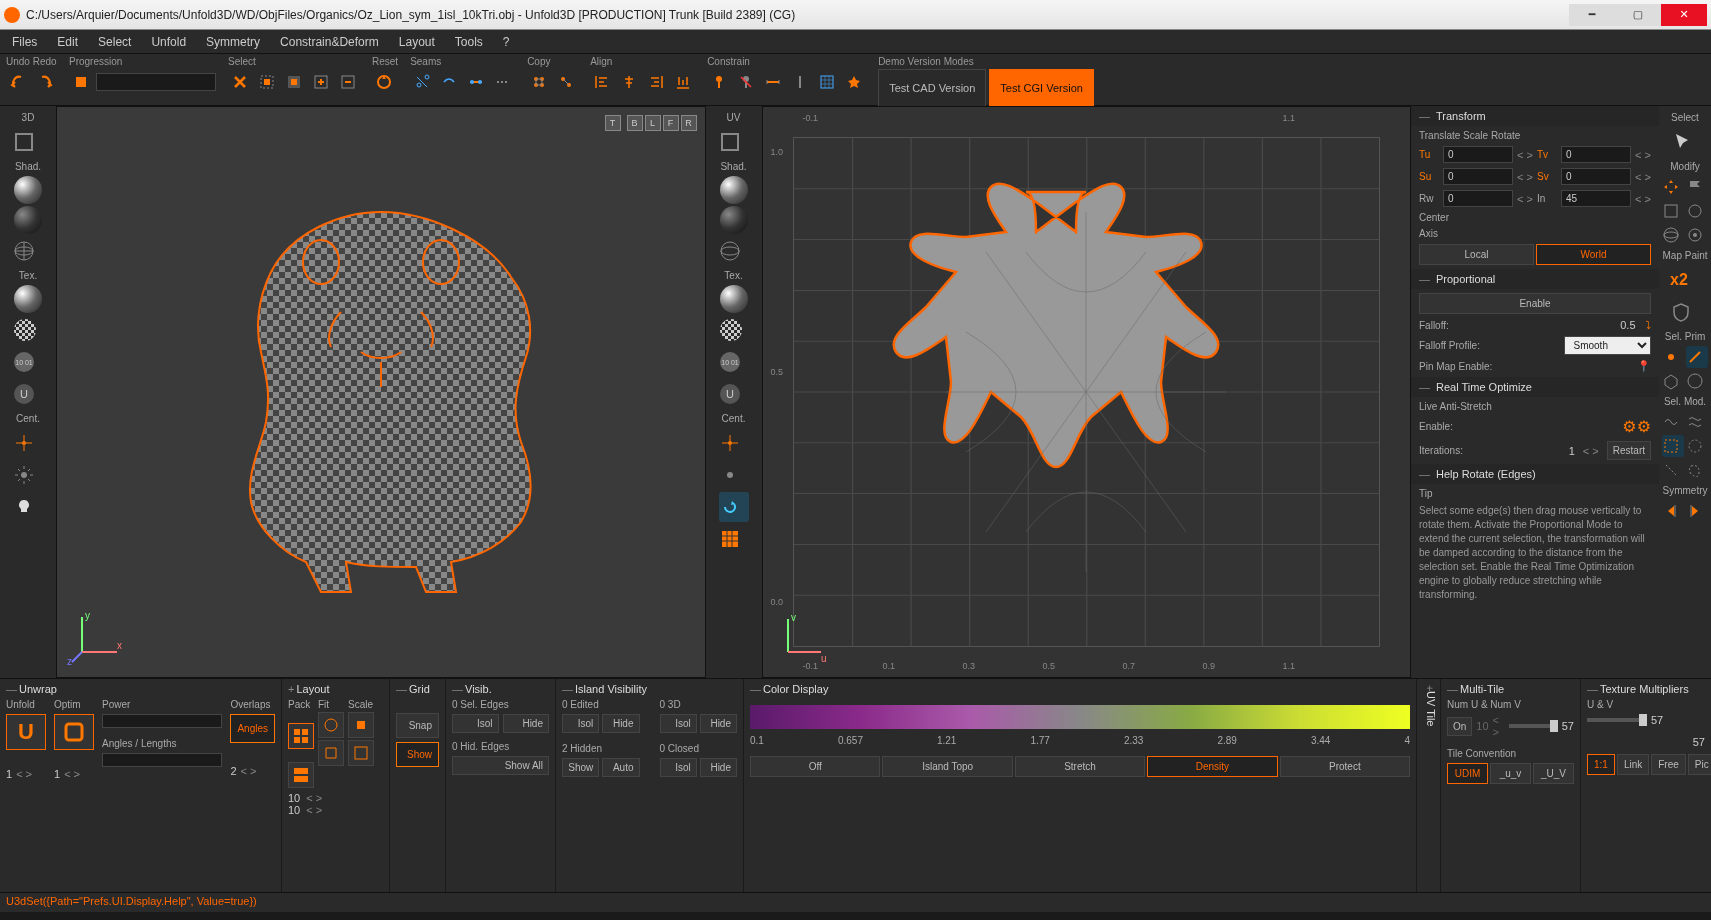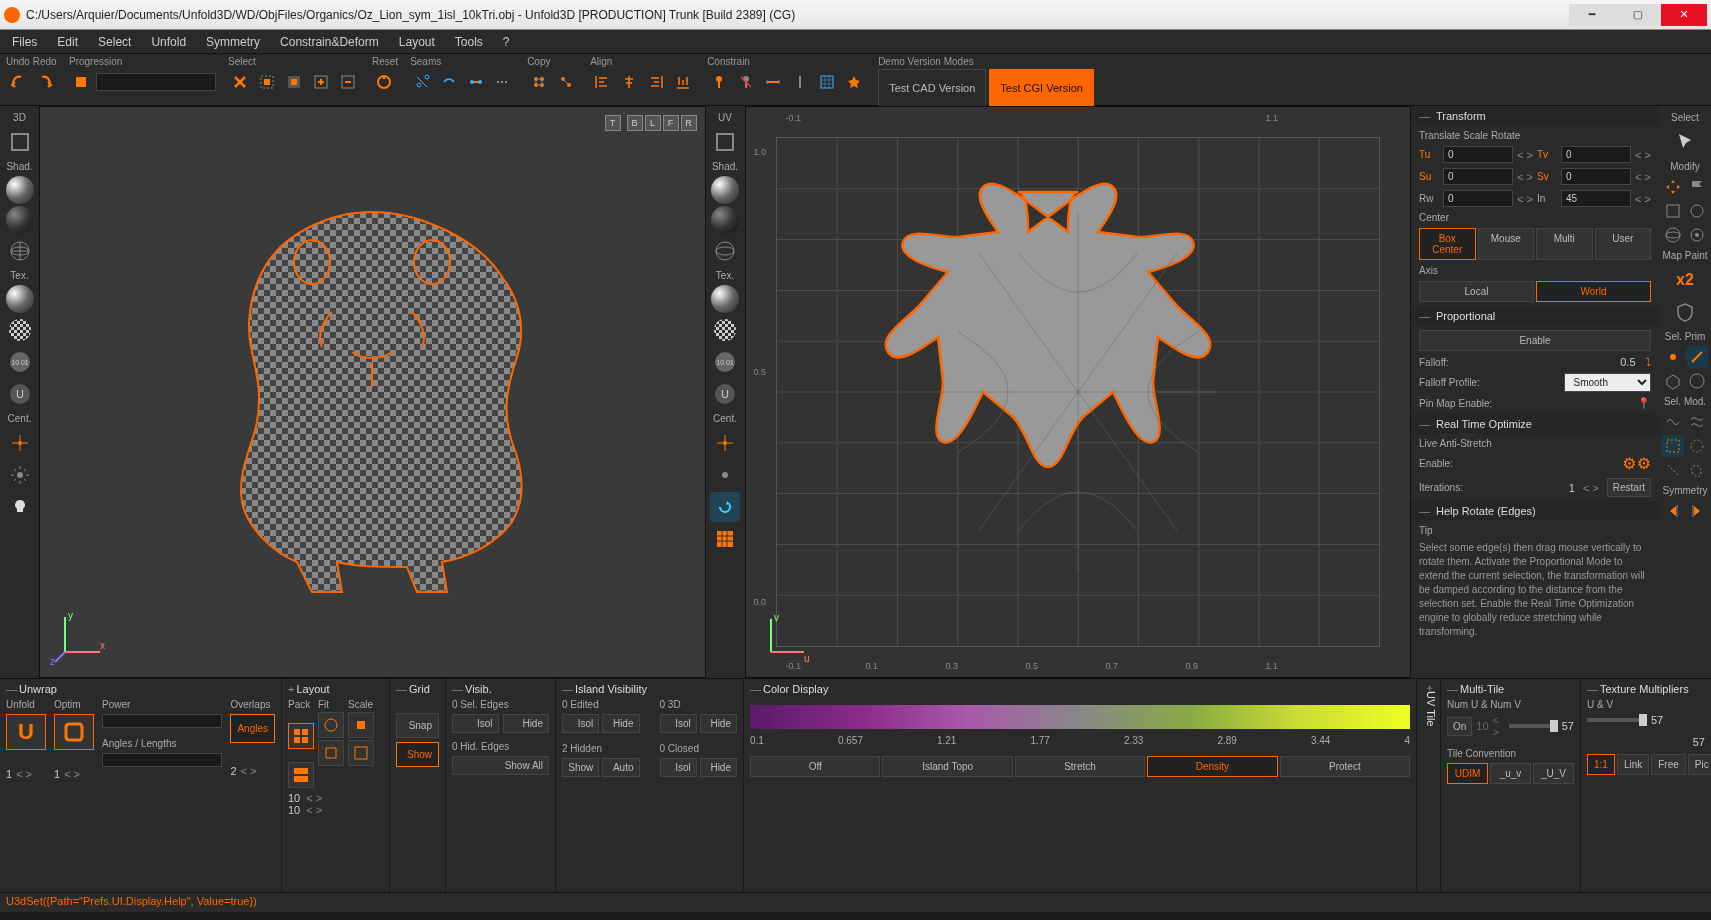--- a/index.html
+++ b/index.html
@@ -16,23 +16,23 @@
 .toolbar{height:52px;background:#2a2a2a;display:flex;align-items:flex-start;border-bottom:1px solid #111}
 .tb-group{display:flex;flex-direction:column;padding:2px 6px;align-items:flex-start;height:100%}
 .tb-label{color:#999;font-size:10px;margin-bottom:2px}
 .tb-row{display:flex;gap:3px;align-items:center}
 .tb-btn{width:24px;height:26px;display:flex;align-items:center;justify-content:center;border-radius:2px}
 .ico{width:18px;height:18px}
 .progress-bar{width:120px;height:18px;background:#1a1a1a;border:1px solid #444}
 .radio-btn{padding:12px 10px;background:#2a2a2a;border:1px solid #444;color:#bbb;font-size:11px}
 .radio-btn.active{background:#ff6600;color:#111;border-color:#ff6600}
 .workspace{display:flex;height:572px;background:#1a1a1a}
-.side-tools{width:39px;background:#2a2a2a;display:flex;flex-direction:column;align-items:center;gap:2px;padding-top:4px}
+.side-tools{width:56px;background:#2a2a2a;display:flex;flex-direction:column;align-items:center;gap:2px;padding-top:4px}
 .side-label{color:#aaa;font-size:10px;padding:2px 0}
-.side-btn{width:30px;height:30px;display:flex;align-items:center;justify-content:center;border-radius:3px}
+.side-btn{width:30px;height:30px;display:flex;align-items:center;justify-content:flex-start;border-radius:3px}
 .side-btn.sphere{width:28px;height:28px;border-radius:50%;background:radial-gradient(circle at 30% 30%,#fff,#666,#222)}
 .side-btn.sphere.dark{background:radial-gradient(circle at 30% 30%,#888,#333,#111)}
 .viewport{flex:1;background:#3a3a3a;position:relative;border:1px solid #111}
 .vp-corner{position:absolute;top:8px;right:8px;display:flex;gap:2px}
 .vp-corner-btn{width:16px;height:16px;background:#555;border:1px solid #888;color:#ccc;font-size:9px;display:flex;align-items:center;justify-content:center}
 .axis-gizmo{position:absolute;bottom:10px;left:10px;width:60px;height:60px}
 .right-panel{width:248px;background:#2a2a2a;display:flex;flex-direction:column;overflow-y:auto;font-size:11px}
 .panel-header{display:flex;align-items:center;padding:4px 8px;background:#262626;color:#ddd;gap:6px}
 .panel-header::before{content:"—";color:#888}
 .panel-body{padding:4px 8px;display:flex;flex-direction:column;gap:5px}
@@ -500,26 +500,20 @@
       </div>
       <div class="prop-row">
         <span class="prop-label" style="width:20px">Rw</span>
         <input class="prop-field" style="width: 55px;" value="0">
         <span style="color:#888">&lt; &gt;</span>
         <span class="prop-label" style="width:20px">In</span>
         <input class="prop-field" style="width: 55px;" value="45">
         <span style="color:#888">&lt; &gt;</span>
       </div>
       <div class="prop-label">Center</div>
-      <div class="btn-grid">
-        <div class="seg active">Box Center</div>
-        <div class="seg">Mouse</div>
-        <div class="seg">Multi</div>
-        <div class="seg">User</div>
-      </div>
       <div class="prop-label">Axis</div>
       <div class="btn-grid">
         <div class="seg">Local</div>
         <div class="seg active">World</div>
       </div>
     </div>
     <div class="panel-header">Proportional</div>
     <div class="panel-body">
       <div class="btn-grid">
           <div class="seg">Enable</div>

